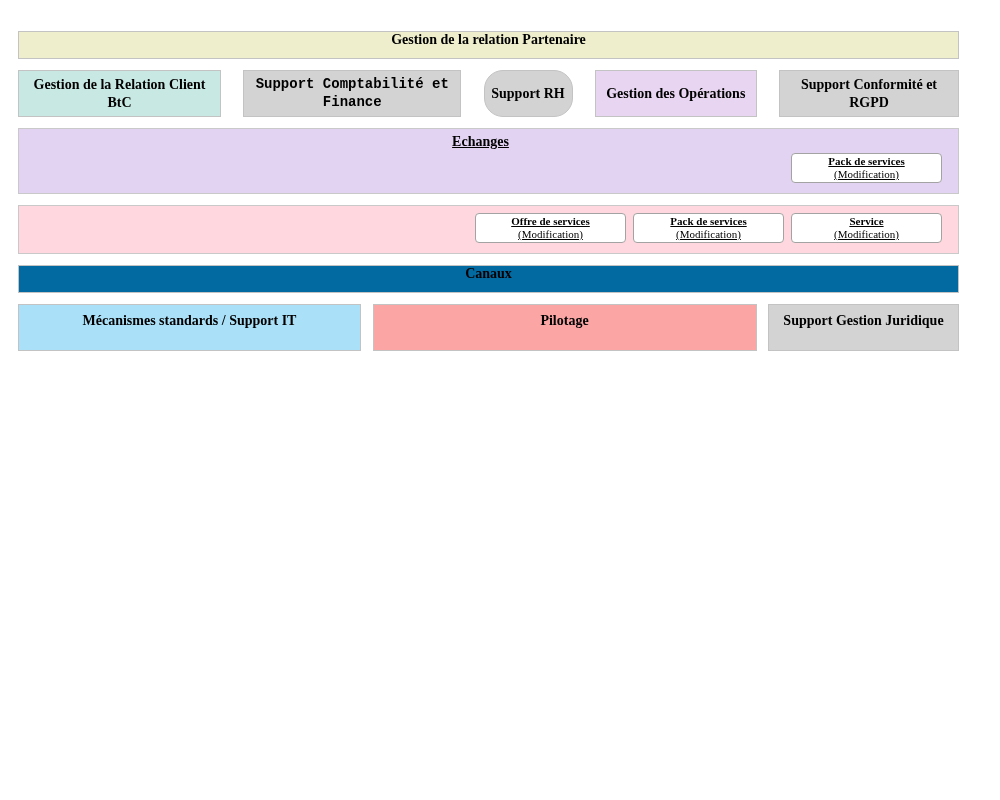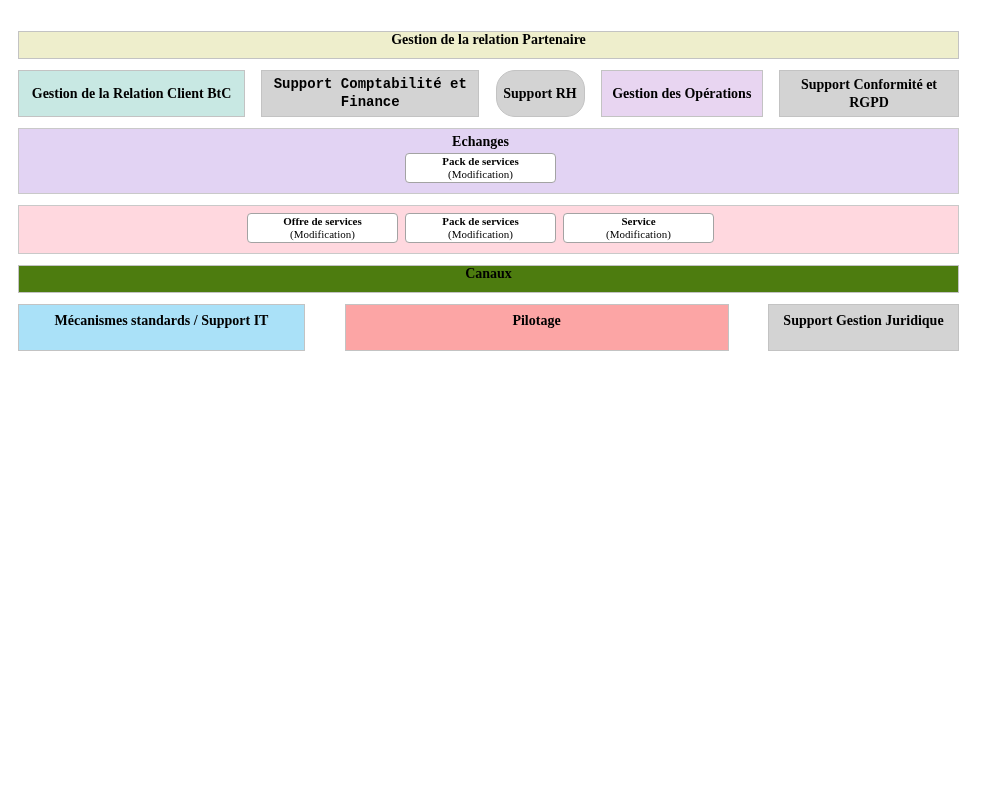--- a/index.html
+++ b/index.html
@@ -31,44 +31,45 @@
     font-weight: bold; font-size: 14px; line-height: 1.28;
   }
   .block.v-center { align-items: center; padding: 2px 4px; }
   .block.v-top    { align-items: flex-start; padding: 7px 4px 2px 4px; }
 
   .band {
     border: 1px solid #c9c9c9;
     text-align: center;
     padding: 4px 16px 10px 0;
     margin-bottom: 11px;
+    text-decoration: underline;
   }
   .band-title { font-weight: bold; font-size: 14px; line-height: 17px; }
   .chip-row {
-    display: flex; justify-content: center; gap: 7px;
+    display: flex; justify-content: flex-end; gap: 7px;
     margin-top: 3px;
   }
   .chip {
     width: 151px;
     background: #ffffff;
     border: 1px solid #a3a3a3;
     border-radius: 4px;
     padding: 1px 2px;
     font-size: 11px; line-height: 13px;
   }
   .chip-name { font-weight: bold; }
   .chip-detail { font-weight: normal; }
 
   
-  .cap-1 { width: 227px; }
+  .cap-1 { width: 203px; }
   .cap-2 { width: 218px; }
   .cap-3 { width: 89px;  }
   .cap-4 { width: 162px; }
   .cap-5 { width: 180px; }
-  .fnd-1 { width: 287px; }
+  .fnd-1 { width: 343px; }
   .fnd-2 { width: 384px; }
   .fnd-3 { width: 191px; }
 </style>
 </head>
 <body>
 
 <div class="diagram">
 
   <div class="band-slim" style="background-color: rgb(238, 238, 204);">
     <span>Gestion de la relation Partenaire</span>
@@ -112,21 +113,21 @@
         <div class="chip-name">Pack de services</div>
         <div class="chip-detail">(Modification)</div>
       </div>
       <div class="chip">
         <div class="chip-name">Service</div>
         <div class="chip-detail">(Modification)</div>
       </div>
     </div>
   </div>
 
-  <div class="band-slim" style="background-color: #4d7c0f;">
+  <div class="band-slim" style="background-color: #0369a1;">
     <span>Canaux</span>
   </div>
 
   <div class="row">
     <div class="block v-top fnd-1" style="background-color: rgb(170, 225, 248);">
       <span>Mécanismes standards / Support IT</span>
     </div>
     <div class="block v-top fnd-2" style="background-color: #fca5a5;">
       <span>Pilotage</span>
     </div>

